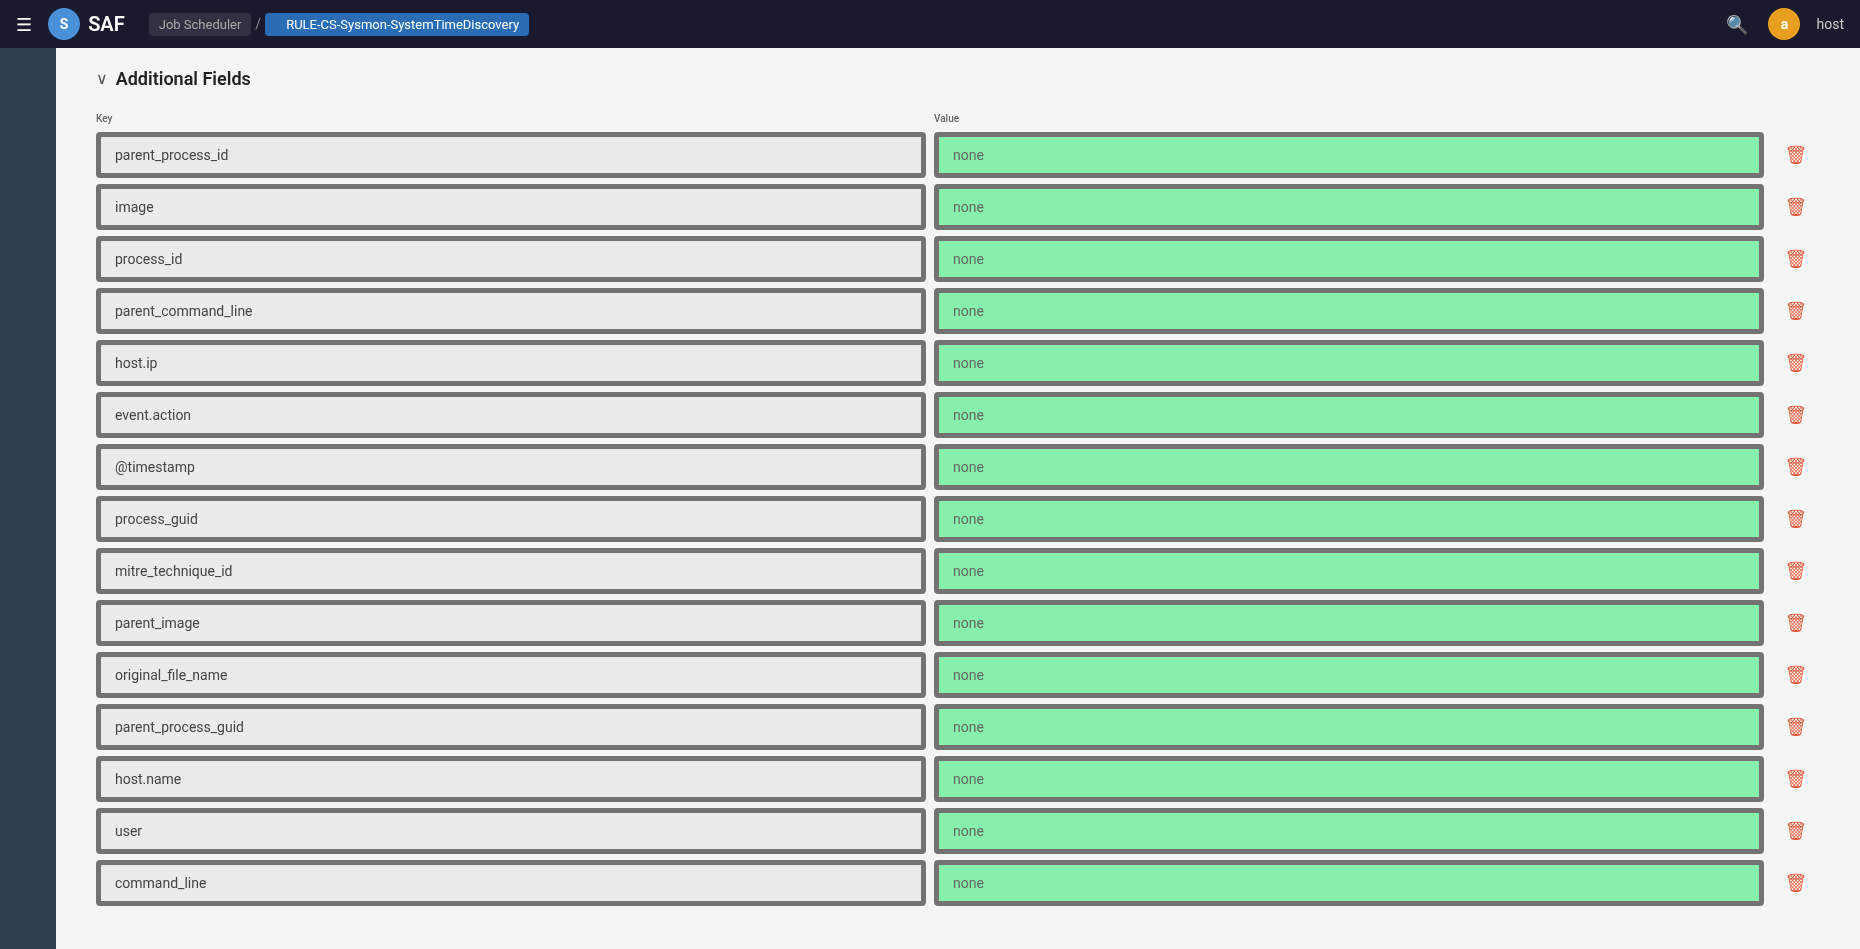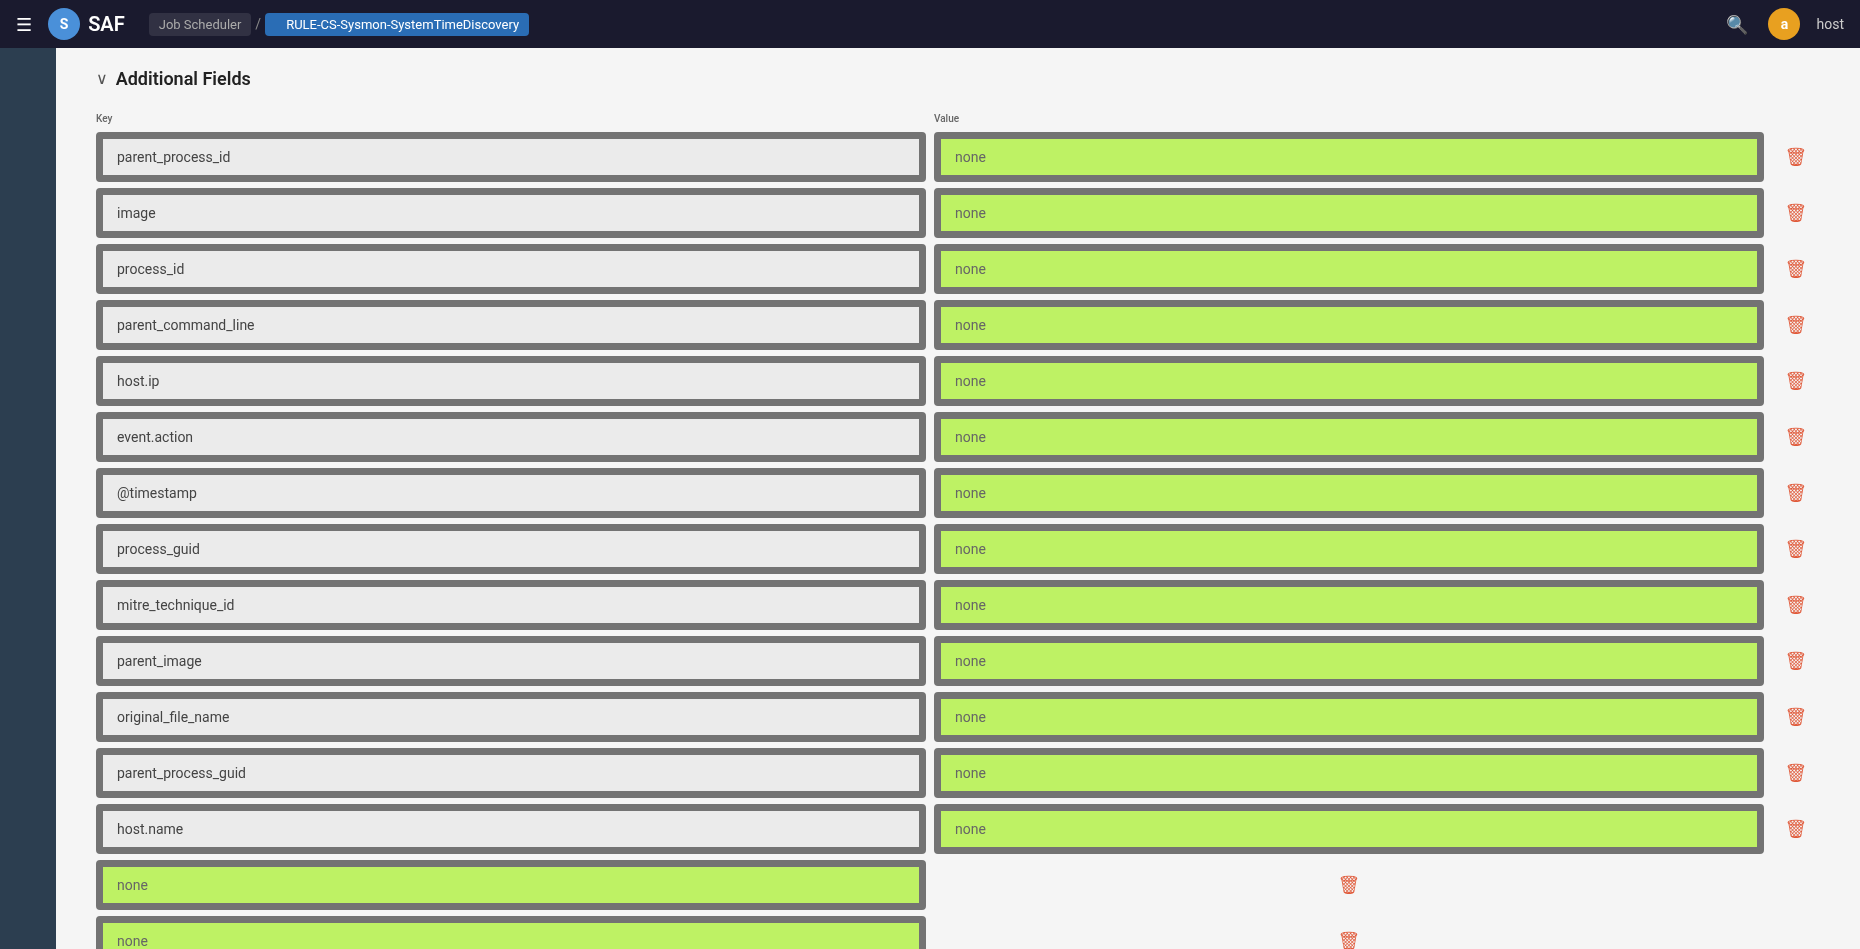--- a/index.html
+++ b/index.html
@@ -154,31 +154,31 @@
     }
     .table-row {
       display: grid;
       grid-template-columns: 1fr 1fr 48px;
       gap: 8px;
       margin-bottom: 6px;
       align-items: center;
     }
     .table-cell {
       background: #ebebeb;
-      border: 7px solid #737373;
+      border: 5px solid #737373;
       border-radius: 4px;
       padding: 10px 14px;
       font-size: 14px;
       color: #444;
     }
     .table-cell.key-cell {
       background: #ebebeb;
     }
     .table-cell.value-cell {
-      background: #bef264;
+      background: #86efac;
       color: #666;
     }
     .delete-btn {
       display: flex;
       align-items: center;
       justify-content: center;
       cursor: pointer;
       color: #e05a3a;
       font-size: 18px;
       padding: 6px;
@@ -288,24 +288,26 @@
             <div class="table-cell key-cell">parent_process_guid</div>
             <div class="table-cell value-cell">none</div>
             <button class="delete-btn">🗑</button>
           </div>
           <div class="table-row">
             <div class="table-cell key-cell">host.name</div>
             <div class="table-cell value-cell">none</div>
             <button class="delete-btn">🗑</button>
           </div>
           <div class="table-row">
-            <div class="table-cell value-cell">none</div>
-            <button class="delete-btn">🗑</button>
-          </div>
-          <div class="table-row">
+            <div class="table-cell key-cell">user</div>
+            <div class="table-cell value-cell">none</div>
+            <button class="delete-btn">🗑</button>
+          </div>
+          <div class="table-row">
+            <div class="table-cell key-cell">command_line</div>
             <div class="table-cell value-cell">none</div>
             <button class="delete-btn">🗑</button>
           </div>
         </div>
     </div>
 
   </div>
 </div>
 
 </body></html>

